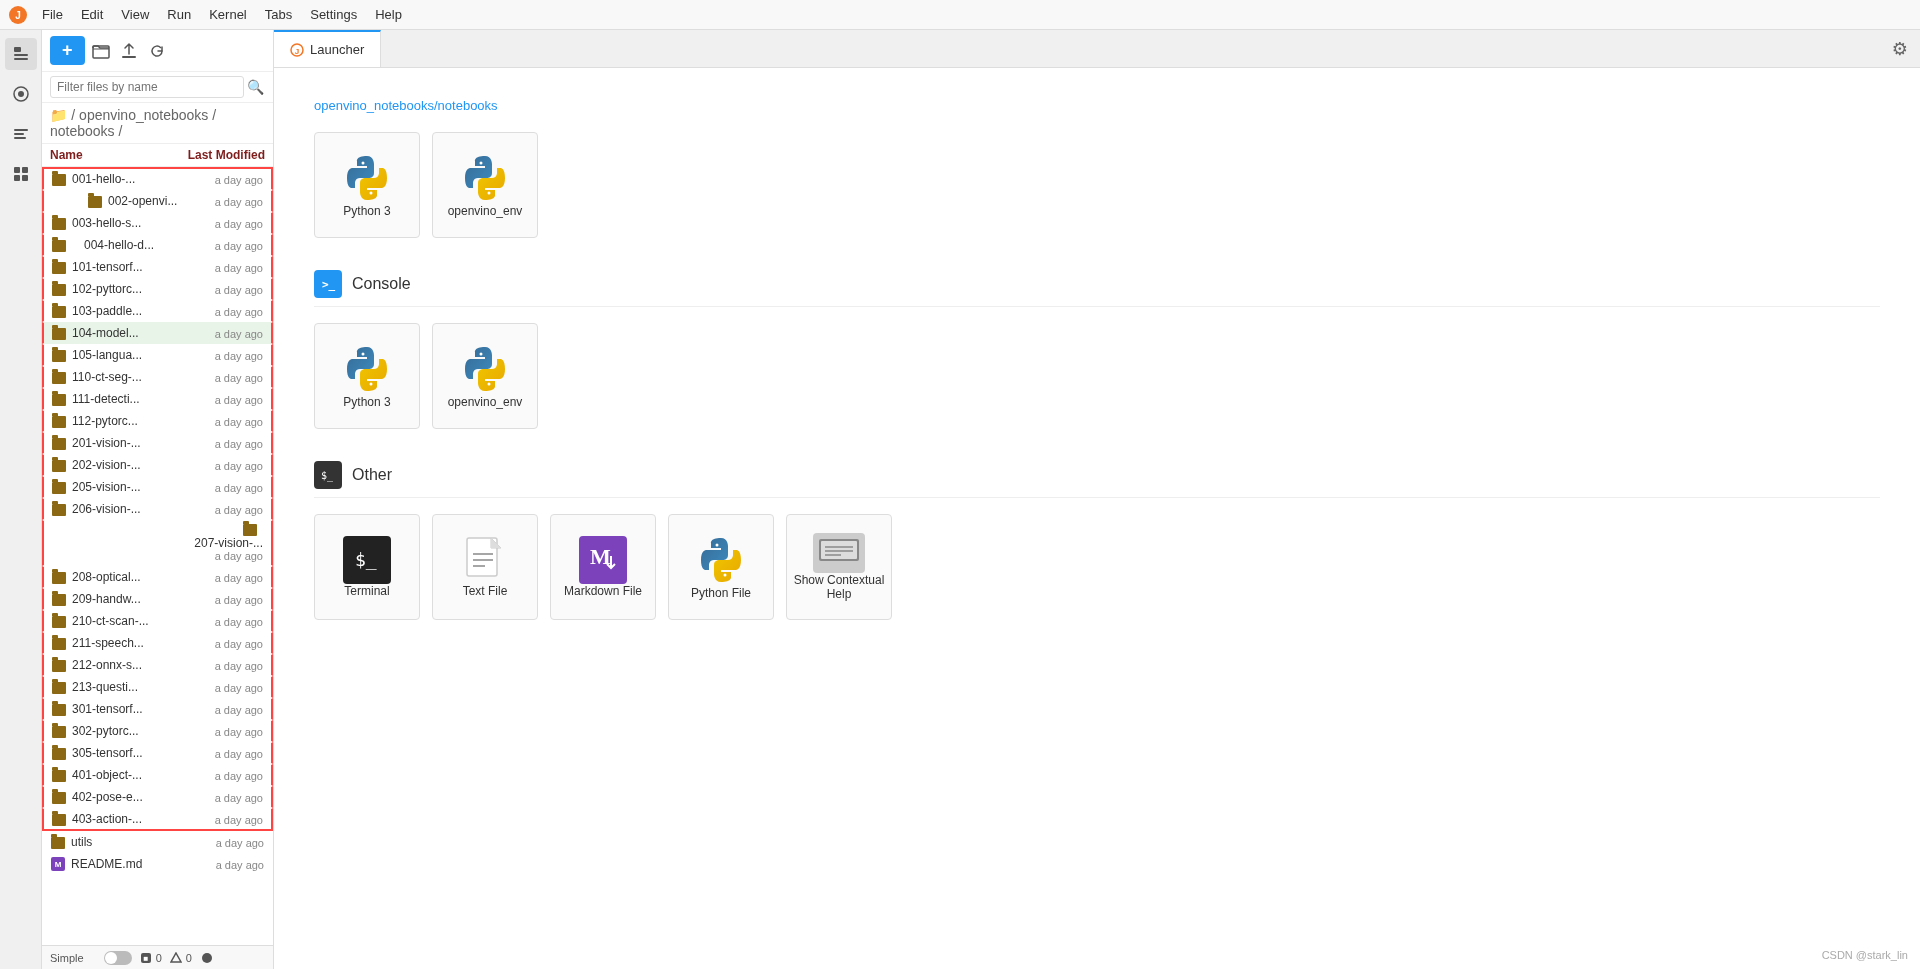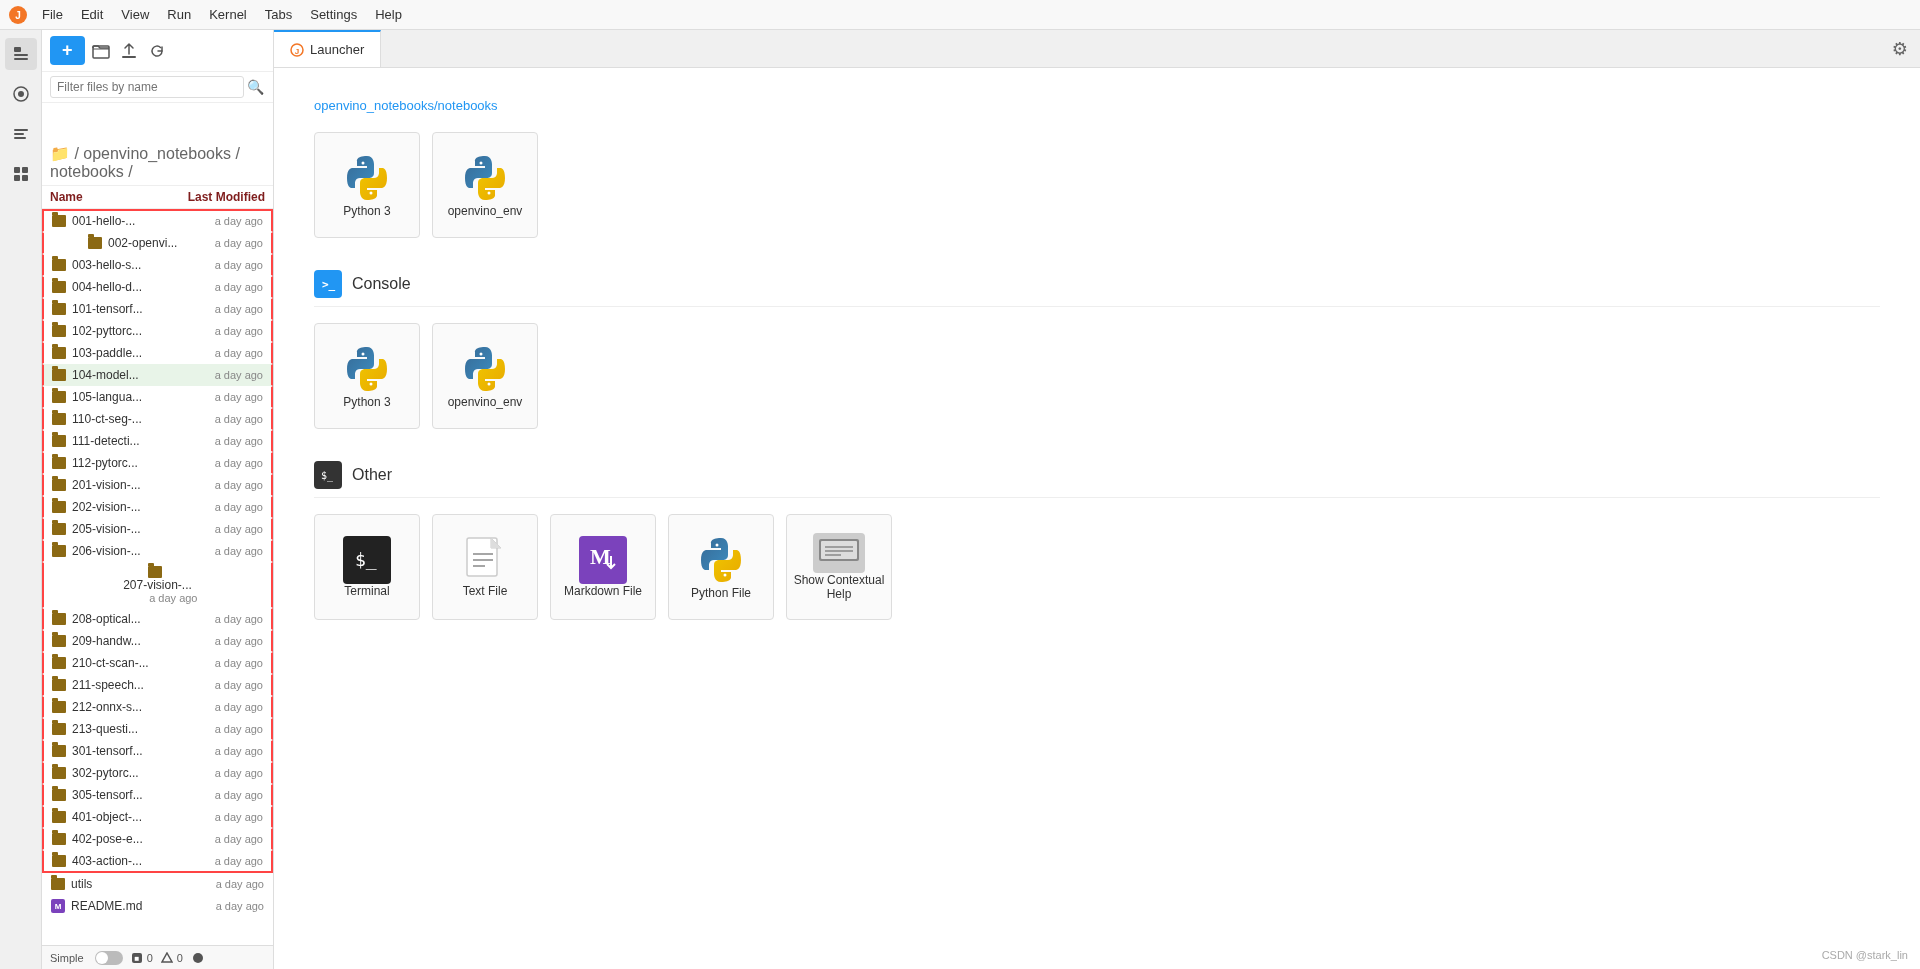--- a/index.html
+++ b/index.html
@@ -19,34 +19,34 @@
     .activity-icon.active { background: #ddd; }
     
     
     .sidebar { width: 232px; background: #fff; border-right: 1px solid #ddd; display: flex; flex-direction: column; }
     .sidebar-toolbar { display: flex; align-items: center; padding: 6px 8px; gap: 4px; border-bottom: 1px solid #eee; }
     .toolbar-btn { background: none; border: none; cursor: pointer; padding: 3px; border-radius: 3px; color: #555; display: flex; align-items: center; justify-content: center; }
     .toolbar-btn.primary { background: #2196F3; color: #fff; border-radius: 4px; padding: 4px 12px; font-size: 18px; font-weight: bold; }
     .search-box { display: flex; align-items: center; padding: 4px 8px; border-bottom: 1px solid #eee; }
     .search-input { flex: 1; border: 1px solid #ddd; border-radius: 3px; padding: 3px 6px; font-size: 12px; outline: none; }
     .search-icon { color: #888; font-size: 14px; margin-left: 4px; }
-    .breadcrumb { padding: 4px 8px; font-size: 16px; color: #666; border-bottom: 1px solid #eee; margin-top: 37px; }
+    .breadcrumb { padding: 4px 8px; font-size: 14px; color: #666; border-bottom: 1px solid #eee; }
     .breadcrumb span { cursor: pointer; }
     .file-list-header { display: flex; padding: 4px 8px; border-bottom: 1px solid #eee; font-weight: 600; font-size: 12px; color: #7f1d1d; }
     .file-list-header .col-name { flex: 1; cursor: pointer; }
     .file-list-header .col-modified { width: 80px; text-align: right; }
     .file-list { flex: 1; overflow-y: auto; }
-    .file-item { display: flex; align-items: center; padding: 3px 8px; cursor: pointer; font-size: 12px; border: 1px solid transparent; }
+    .file-item { display: flex; align-items: flex-end; padding: 3px 8px; cursor: pointer; font-size: 12px; border: 1px solid transparent; }
     .folder-icon { width: 14px; height: 12px; background: #8B6914; border-radius: 1px; margin-right: 6px; position: relative; flex-shrink: 0; }
     .folder-icon::before { content: ''; position: absolute; top: -3px; left: 0; width: 6px; height: 3px; background: #8B6914; border-radius: 1px 1px 0 0; }
     .md-icon { width: 14px; height: 14px; background: #7B42BC; border-radius: 2px; margin-right: 6px; display: flex; align-items: center; justify-content: center; color: #fff; font-size: 8px; font-weight: bold; flex-shrink: 0; }
     .file-name { flex: 1; overflow: hidden; text-overflow: ellipsis; white-space: nowrap; color: #333; }
     .file-modified { width: 80px; text-align: right; color: #888; font-size: 11px; }
     .statusbar { height: 24px; background: #f8f8f8; border-top: 1px solid #ddd; display: flex; align-items: center; padding: 0 8px; font-size: 11px; color: #555; }
-    .statusbar .simple-toggle { display: flex; align-items: center; gap: 11px; }
+    .statusbar .simple-toggle { display: flex; align-items: center; gap: 20px; }
     .toggle { width: 28px; height: 14px; background: #bbb; border-radius: 7px; cursor: pointer; position: relative; }
     .toggle-knob { width: 12px; height: 12px; background: #fff; border-radius: 50%; position: absolute; top: 1px; left: 1px; }
     
     
     .main-area { flex: 1; display: flex; flex-direction: column; overflow: hidden; }
     .tab-bar { display: flex; align-items: stretch; background: #f0f0f0; border-bottom: 1px solid #ddd; height: 38px; }
     .tab { display: flex; align-items: center; padding: 0 16px; cursor: pointer; border-right: 1px solid #ddd; font-size: 13px; color: #555; gap: 6px; }
     .tab.active { background: #fff; border-top: 2px solid #2196F3; color: #333; }
     .tab-settings { margin-left: auto; padding: 0 12px; display: flex; align-items: center; color: #666; cursor: pointer; font-size: 18px; }
     
@@ -176,21 +176,21 @@
         <div class="file-item" style="background: rgb(255, 255, 255); border-left: 2px solid rgb(255, 68, 68); border-right: 2px solid rgb(255, 68, 68); padding-left: 44px;">
           <div class="folder-icon"></div>
           <span class="file-name">002-openvi...</span>
           <span class="file-modified">a day ago</span>
         </div>
         <div class="file-item" style="background: rgb(255, 255, 255); border-left: 2px solid rgb(255, 68, 68); border-right: 2px solid rgb(255, 68, 68);">
           <div class="folder-icon"></div>
           <span class="file-name">003-hello-s...</span>
           <span class="file-modified">a day ago</span>
         </div>
-        <div class="file-item" style="background: rgb(255, 255, 255); border-left: 2px solid rgb(255, 68, 68); border-right: 2px solid rgb(255, 68, 68);">
+        <div class="file-item" style="background: rgb(255, 255, 255); border-left: 2px solid rgb(255, 68, 68); border-right: 2px solid rgb(255, 68, 68); gap: 12px;">
           <div class="folder-icon"></div>
           <span class="file-name">004-hello-d...</span>
           <span class="file-modified">a day ago</span>
         </div>
         <div class="file-item" style="background: rgb(255, 255, 255); border-left: 2px solid rgb(255, 68, 68); border-right: 2px solid rgb(255, 68, 68);">
           <div class="folder-icon"></div>
           <span class="file-name">101-tensorf...</span>
           <span class="file-modified">a day ago</span>
         </div>
         <div class="file-item" style="background: rgb(255, 255, 255); border-left: 2px solid rgb(255, 68, 68); border-right: 2px solid rgb(255, 68, 68);">

